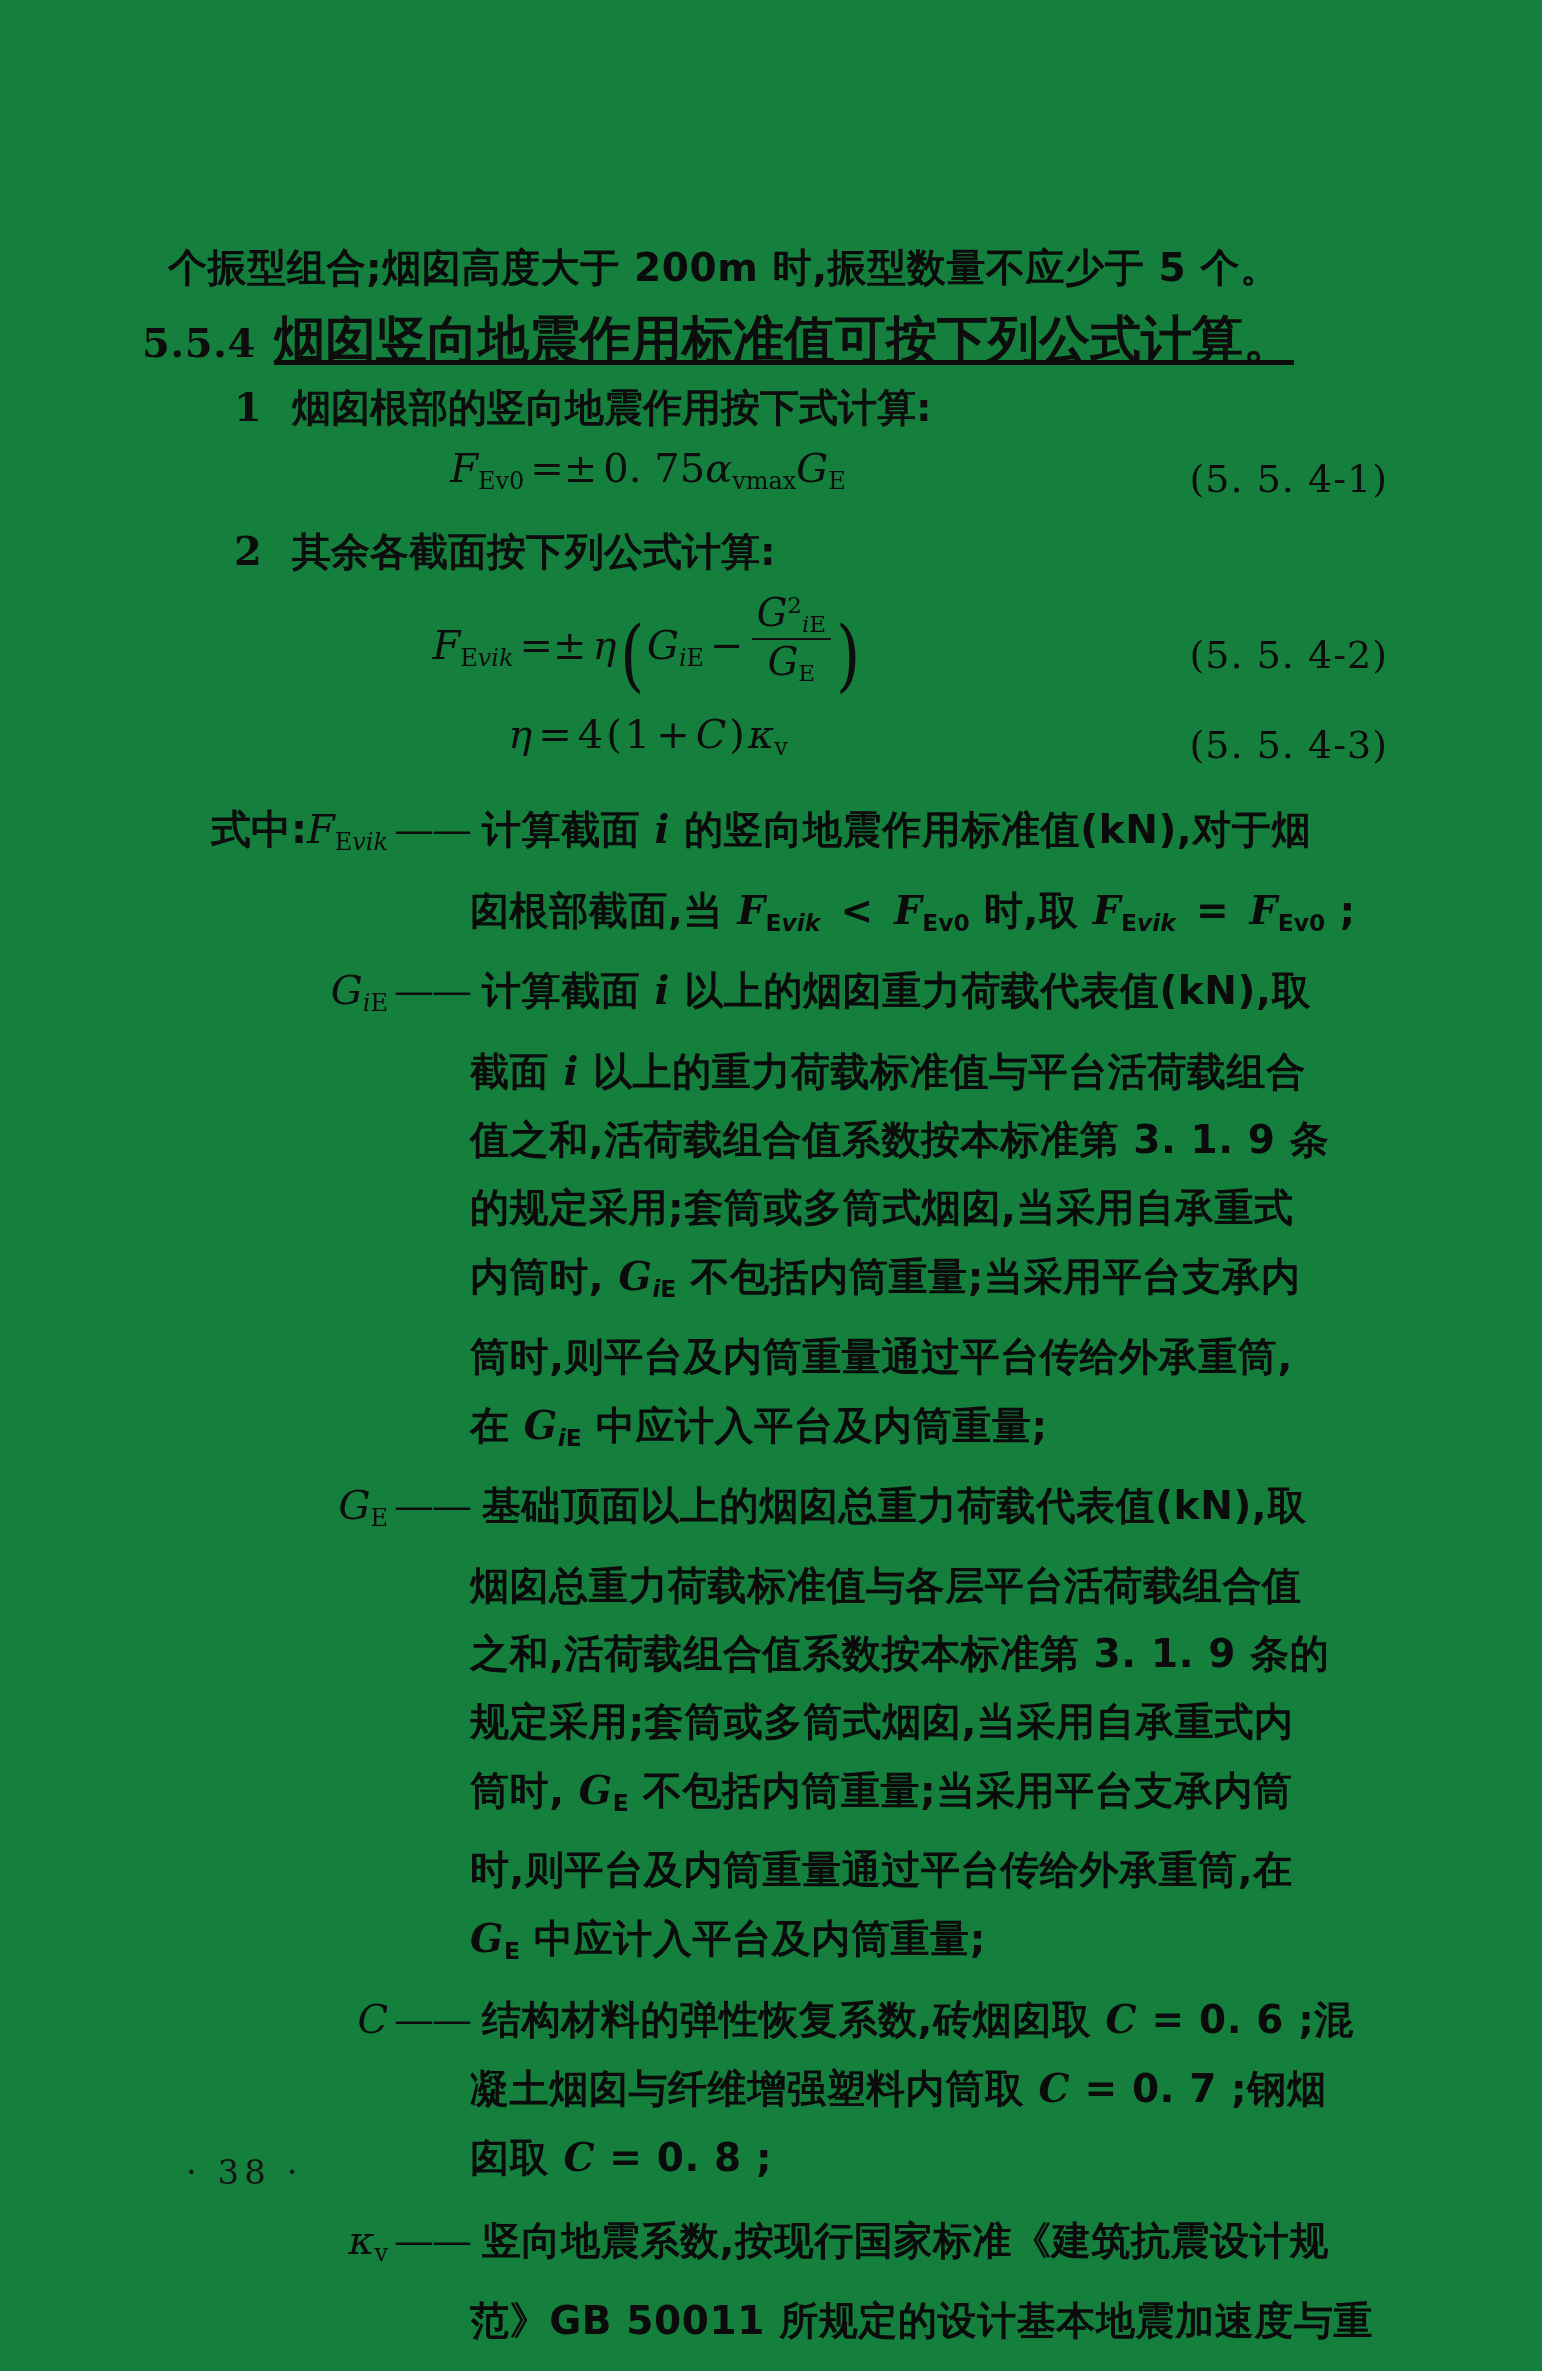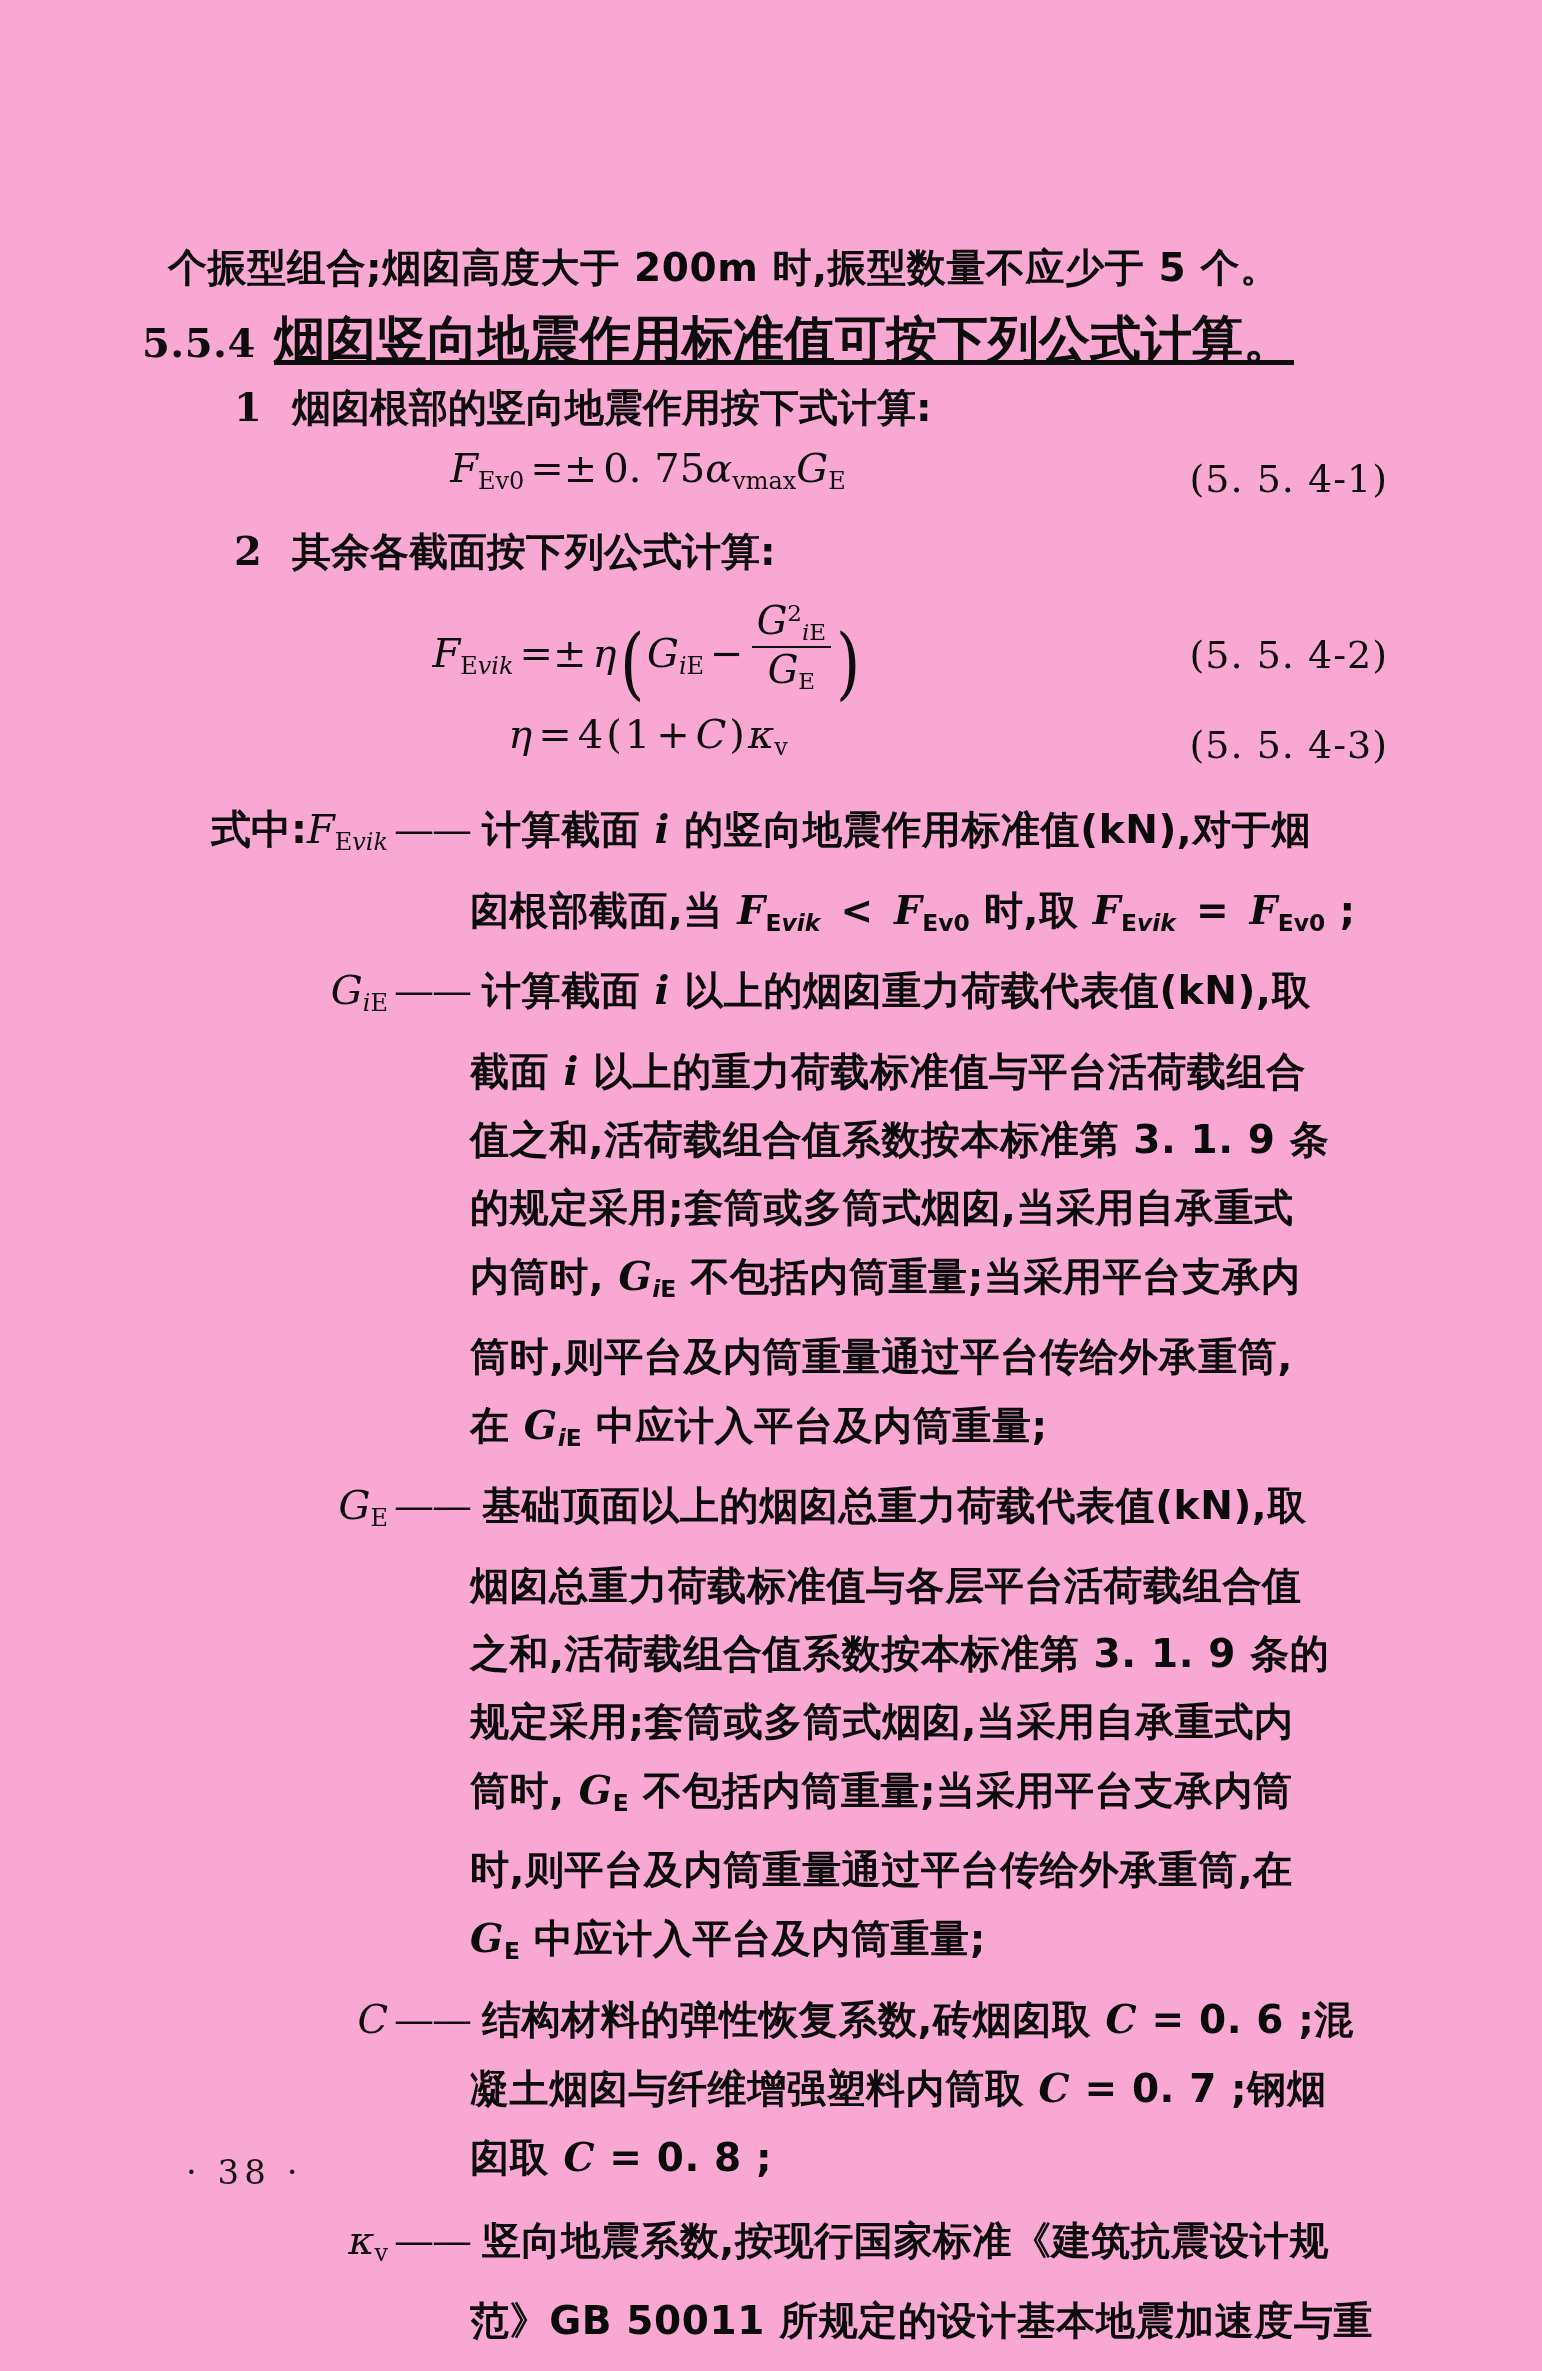--- a/index.html
+++ b/index.html
@@ -13,21 +13,21 @@
     position: relative;
     font-family: "DejaVu Serif", "Liberation Serif", serif;
     color: #0d0d0d;
     overflow: hidden;
   }
   .page {
     position: absolute;
     left: 0; top: 0;
     width: 1542px;
     height: 2371px;
-    background: #f9a8d4;
+    background: #15803d;
   }
   .content {
     position: absolute;
     left: 168px;
     top: 236px;
     width: 1220px;
   }
 
   
   .line {
@@ -131,21 +131,21 @@
   .op { padding: 0 6px; }
   .opn { padding: 0 3px; }
 
   
   .frac {
     display: inline-block;
     vertical-align: -0.42em;
     text-align: center;
     font-size: 0.96em;
     line-height: 1.02;
-    margin: 12px 2px;
+    margin: 4px 2px;
   }
   .frac .top {
     display: block;
     padding: 0 5px 1px 5px;
     border-bottom: 2px solid #111;
   }
   .frac .bot {
     display: block;
     padding: 2px 5px 0 5px;
   }

